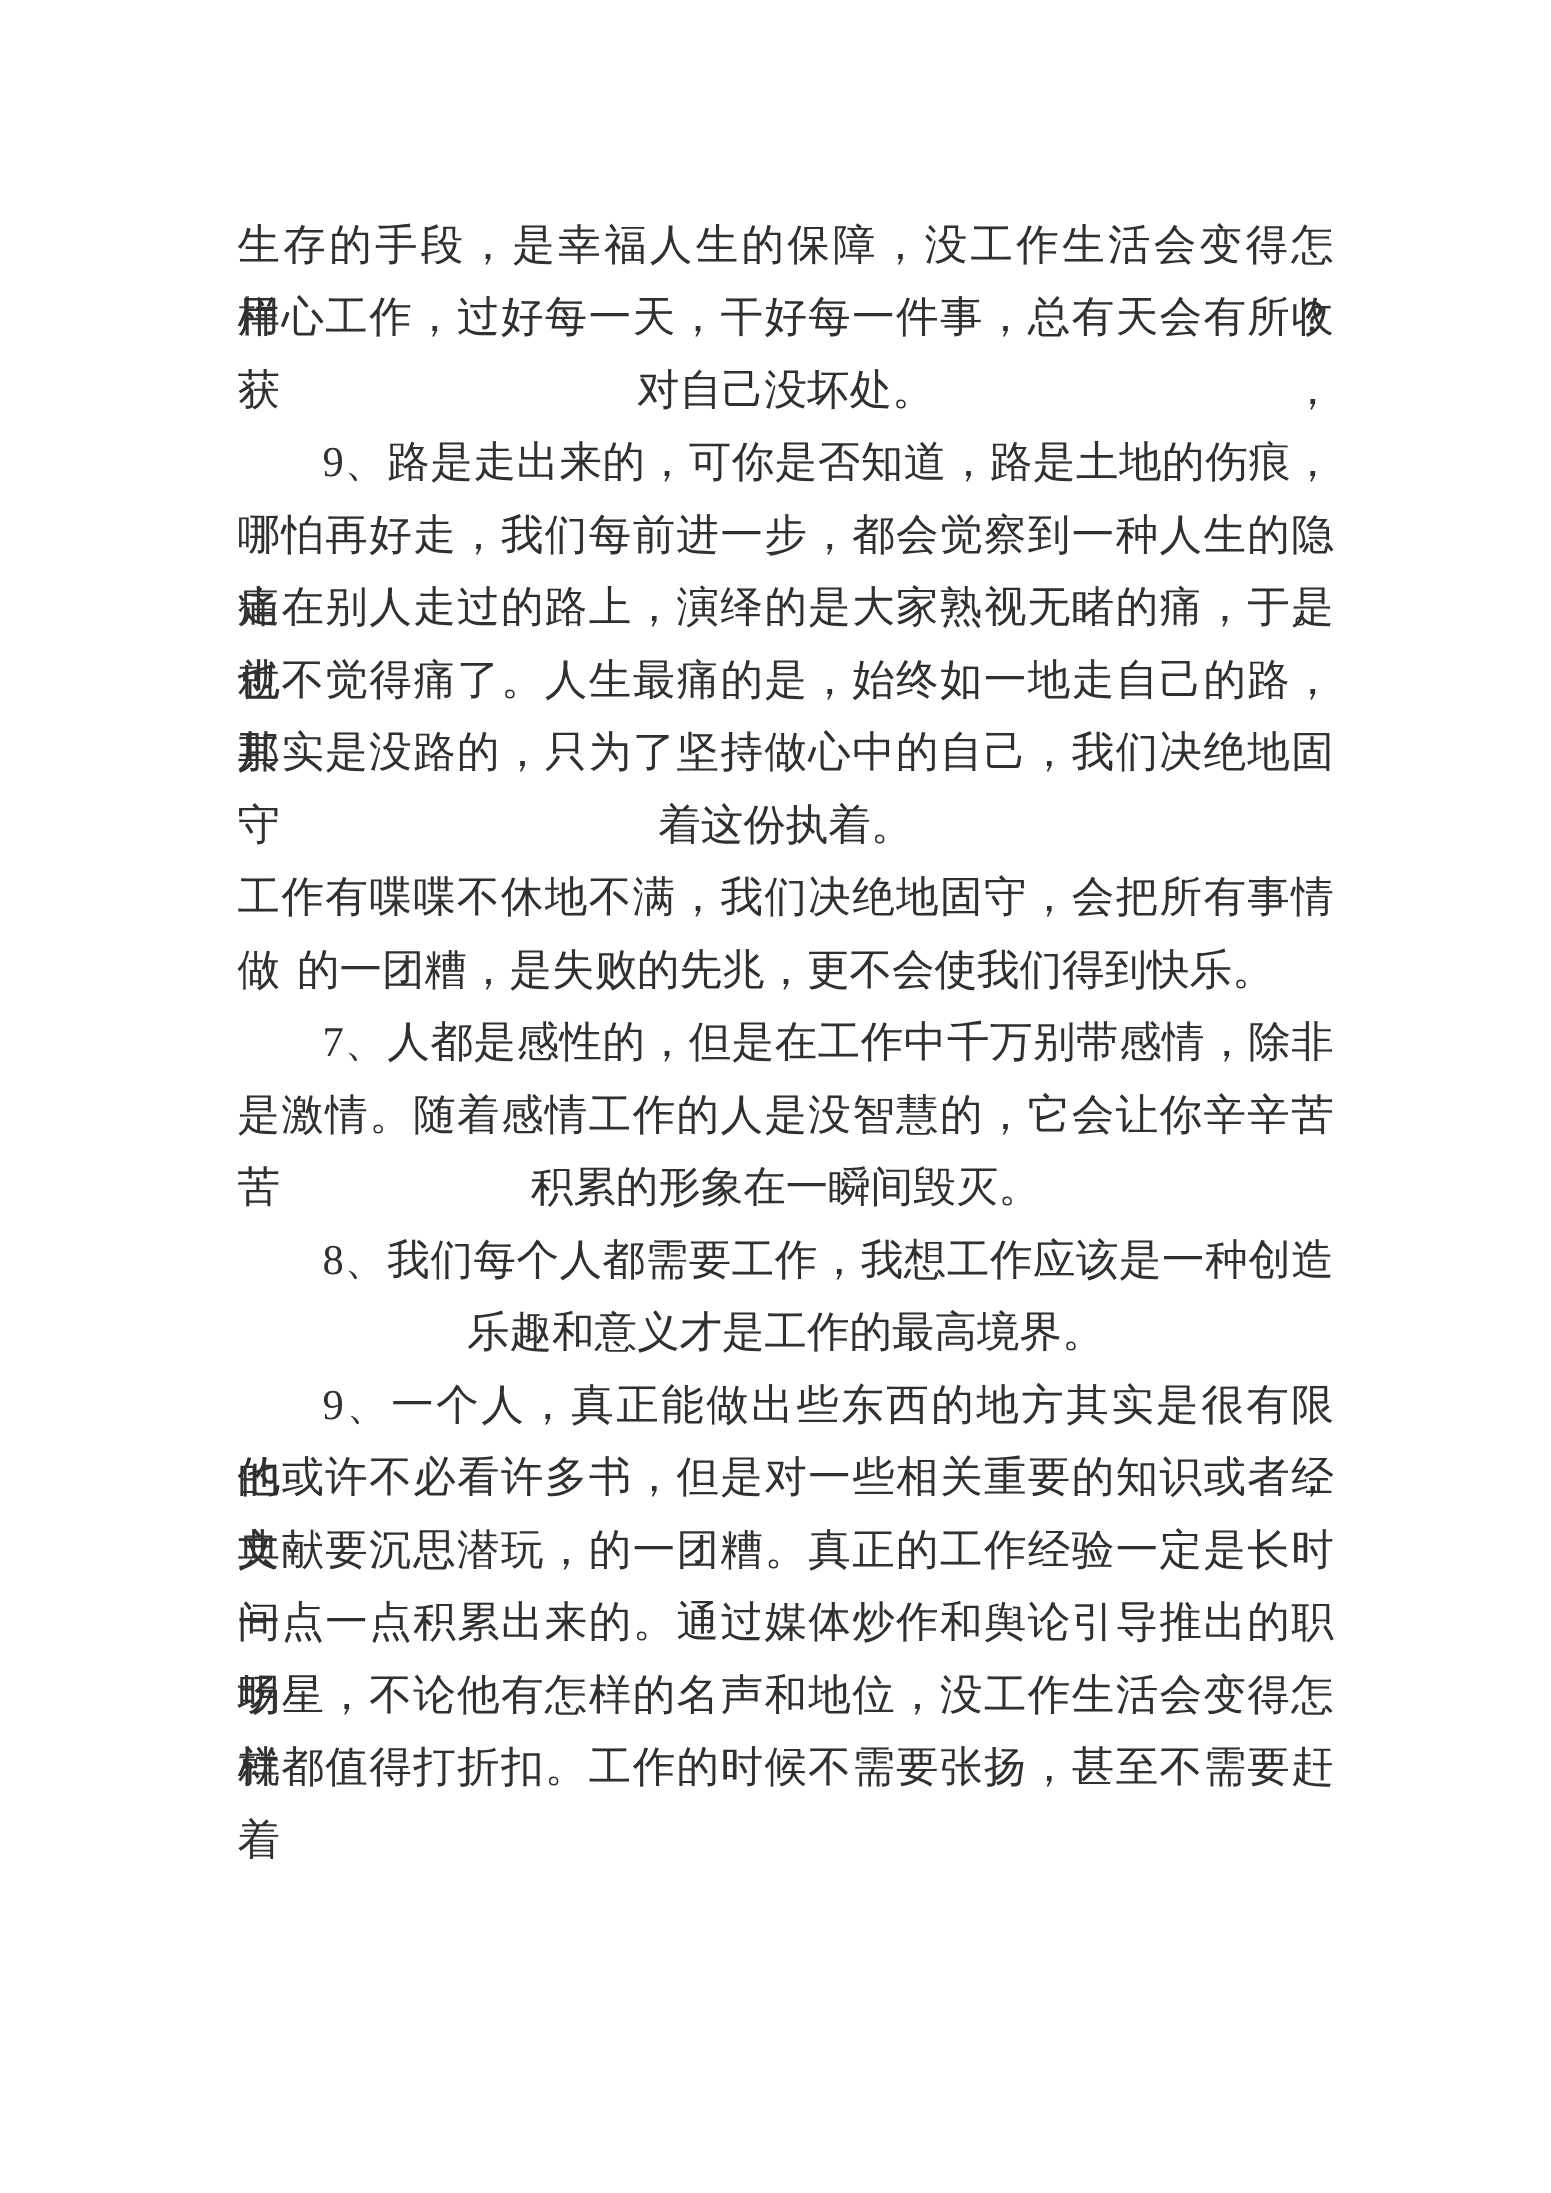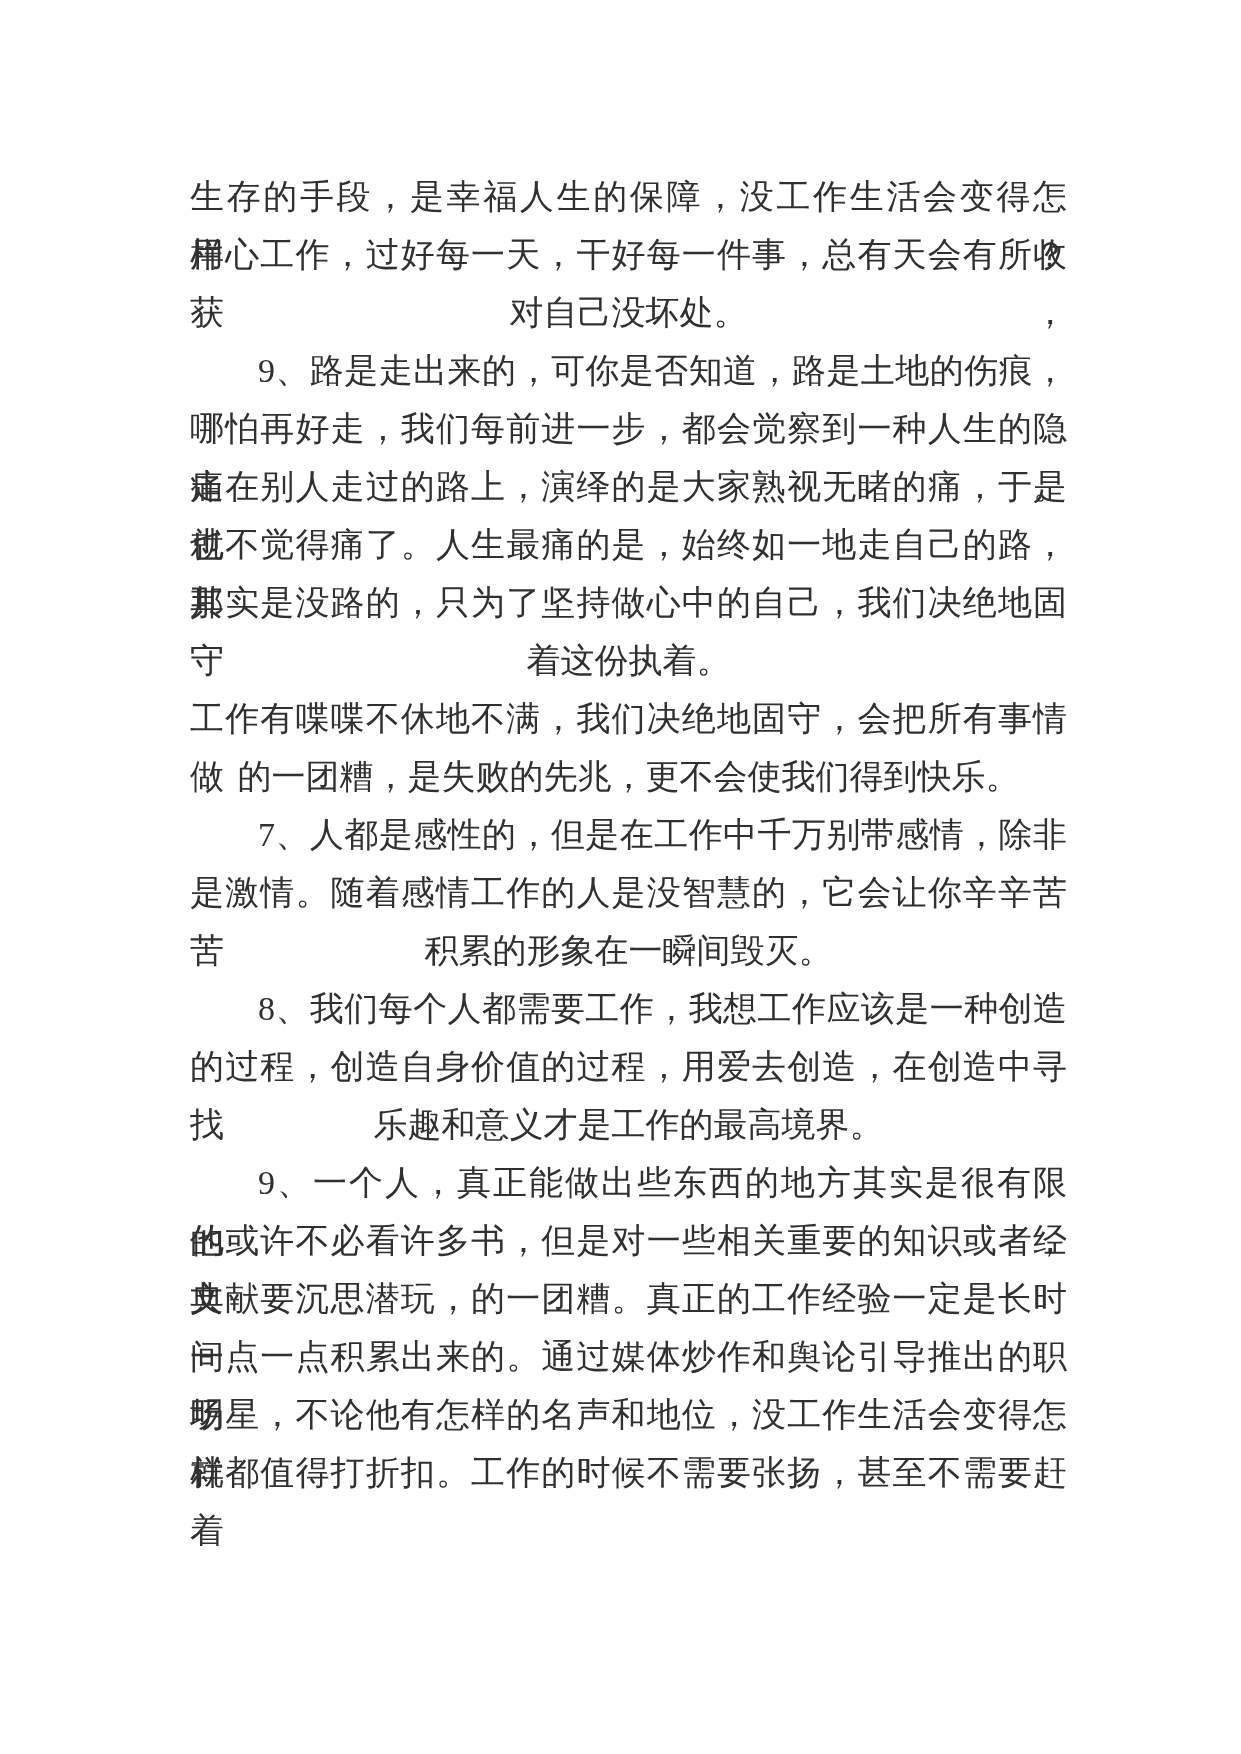--- a/index.html
+++ b/index.html
@@ -53,21 +53,20 @@
       <div class="line j">走在别人走过的路上，演绎的是大家熟视无睹的痛，于是也</div>
       <div class="line j">就不觉得痛了。人生最痛的是，始终如一地走自己的路，那</div>
       <div class="line j">其实是没路的，只为了坚持做心中的自己，我们决绝地固守</div>
       <div class="line">着这份执着。</div>
       <div class="line j">工作有喋喋不休地不满，我们决绝地固守，会把所有事情做</div>
       <div class="line">的一团糟，是失败的先兆，更不会使我们得到快乐。</div>
       <div class="line j ind">7、人都是感性的，但是在工作中千万别带感情，除非</div>
       <div class="line j">是激情。随着感情工作的人是没智慧的，它会让你辛辛苦苦</div>
       <div class="line">积累的形象在一瞬间毁灭。</div>
       <div class="line j ind">8、我们每个人都需要工作，我想工作应该是一种创造</div>
-      <div class="line j">的过程，创造自身价值的过程，用爱去创造，在创造中寻找</div>
       <div class="line">乐趣和意义才是工作的最高境界。</div>
       <div class="line j ind">9、一个人，真正能做出些东西的地方其实是很有限的，</div>
       <div class="line j">他或许不必看许多书，但是对一些相关重要的知识或者经典</div>
       <div class="line j">文献要沉思潜玩，的一团糟。真正的工作经验一定是长时间</div>
       <div class="line j">一点一点积累出来的。通过媒体炒作和舆论引导推出的职场</div>
       <div class="line j">明星，不论他有怎样的名声和地位，没工作生活会变得怎样</div>
       <div class="line j">就都值得打折扣。工作的时候不需要张扬，甚至不需要赶着</div>
     </div>
 </div>
 

